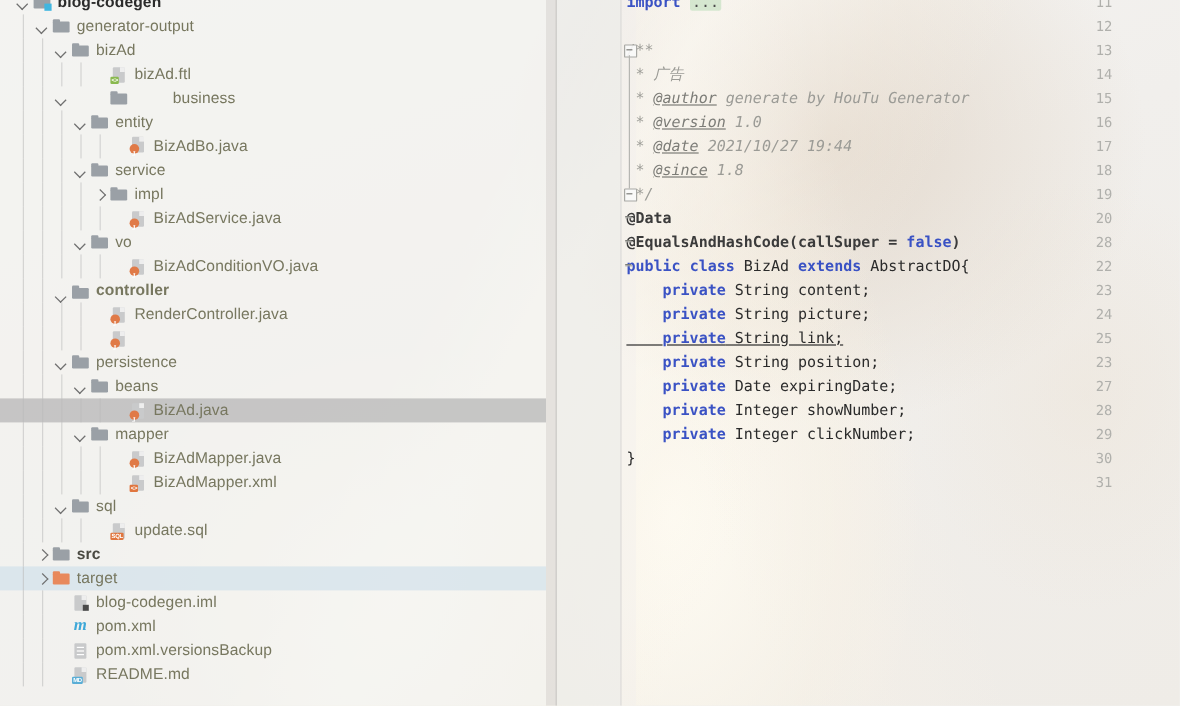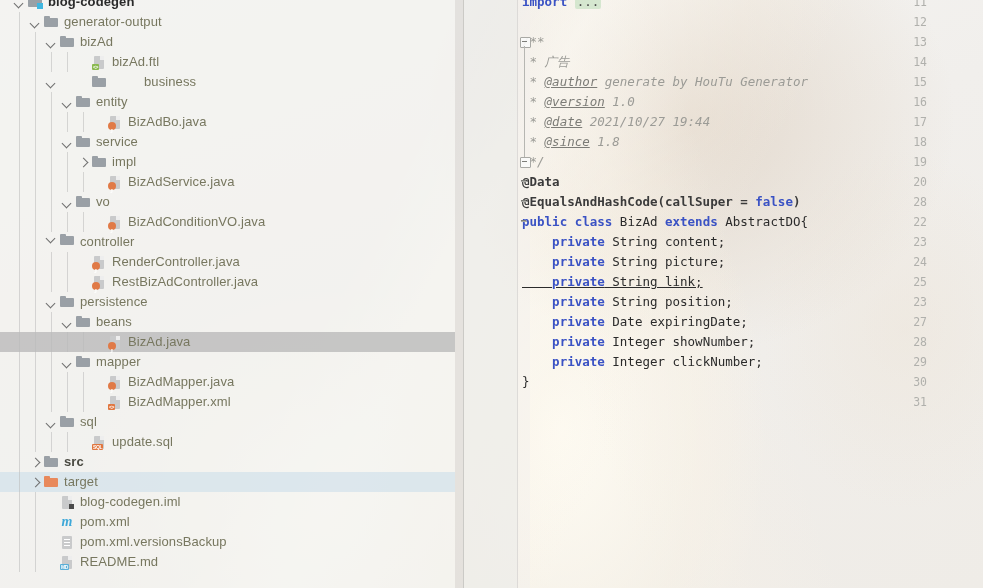--- a/index.html
+++ b/index.html
@@ -257,21 +257,21 @@
         </div>
       </div>
       <div class="row" style="position: absolute; left: 0px; right: 0px; top: 112px;">
         <div class="guides">
           <div class="guide" style="left: 19px;"></div>
           <div class="guide" style="left: 35px;"></div>
           <div class="guide" style="left: 51px;"></div>
           <div class="guide" style="left: 67px;"></div>
           <div class="guide" style="left: 83px;"></div>
         </div>
-        <div style="position: absolute; left: 94px; top: 0px; height: 20px; display: flex; align-items: center;">
+        <div style="position: absolute; left: 94px; top: 0px; height: 20px; display: flex; align-items: flex-start;">
           <span class="tw none"></span>
           <span class="ic file">
             <span class="dot"></span>
           </span>
           <span class="lbl">BizAdBo.java</span>
         </div>
       </div>
       <div class="row" style="position: absolute; left: 0px; right: 0px; top: 132px;">
         <div class="guides">
           <div class="guide" style="left: 19px;"></div>
@@ -339,21 +339,21 @@
             <span class="dot"></span>
           </span>
           <span class="lbl">BizAdConditionVO.java</span>
         </div>
       </div>
       <div class="row" style="position: absolute; left: 0px; right: 0px; top: 232px;">
         <div class="guides">
           <div class="guide" style="left: 19px;"></div>
           <div class="guide" style="left: 35px;"></div>
         </div>
-        <div style="position: absolute; left: 46px; top: 0px; height: 20px; display: flex; align-items: flex-start;">
+        <div style="position: absolute; left: 46px; top: 0px; height: 20px; display: flex; align-items: flex-end; font-weight: bold;">
           <span class="tw down"></span>
           <span class="ic folder"></span>
           <span class="lbl">controller</span>
         </div>
       </div>
       <div class="row" style="position: absolute; left: 0px; right: 0px; top: 252px;">
         <div class="guides">
           <div class="guide" style="left: 19px;"></div>
           <div class="guide" style="left: 35px;"></div>
           <div class="guide" style="left: 51px;"></div>
@@ -372,21 +372,20 @@
           <div class="guide" style="left: 19px;"></div>
           <div class="guide" style="left: 35px;"></div>
           <div class="guide" style="left: 51px;"></div>
           <div class="guide" style="left: 67px;"></div>
         </div>
         <div style="position: absolute; left: 78px; top: 0px; height: 20px; display: flex; align-items: center;">
           <span class="tw none"></span>
           <span class="ic file">
             <span class="dot"></span>
           </span>
-          <span class="lbl">RestBizAdController.java</span>
         </div>
       </div>
       <div class="row" style="position: absolute; left: 0px; right: 0px; top: 292px;">
         <div class="guides">
           <div class="guide" style="left: 19px;"></div>
           <div class="guide" style="left: 35px;"></div>
         </div>
         <div style="position: absolute; left: 46px; top: 0px; height: 20px; display: flex; align-items: center;">
           <span class="tw down"></span>
           <span class="ic folder"></span>

